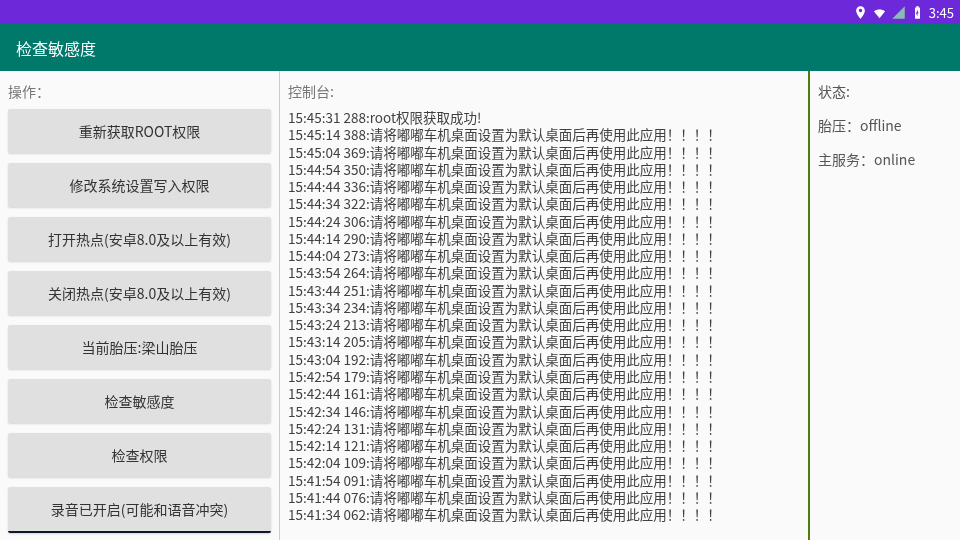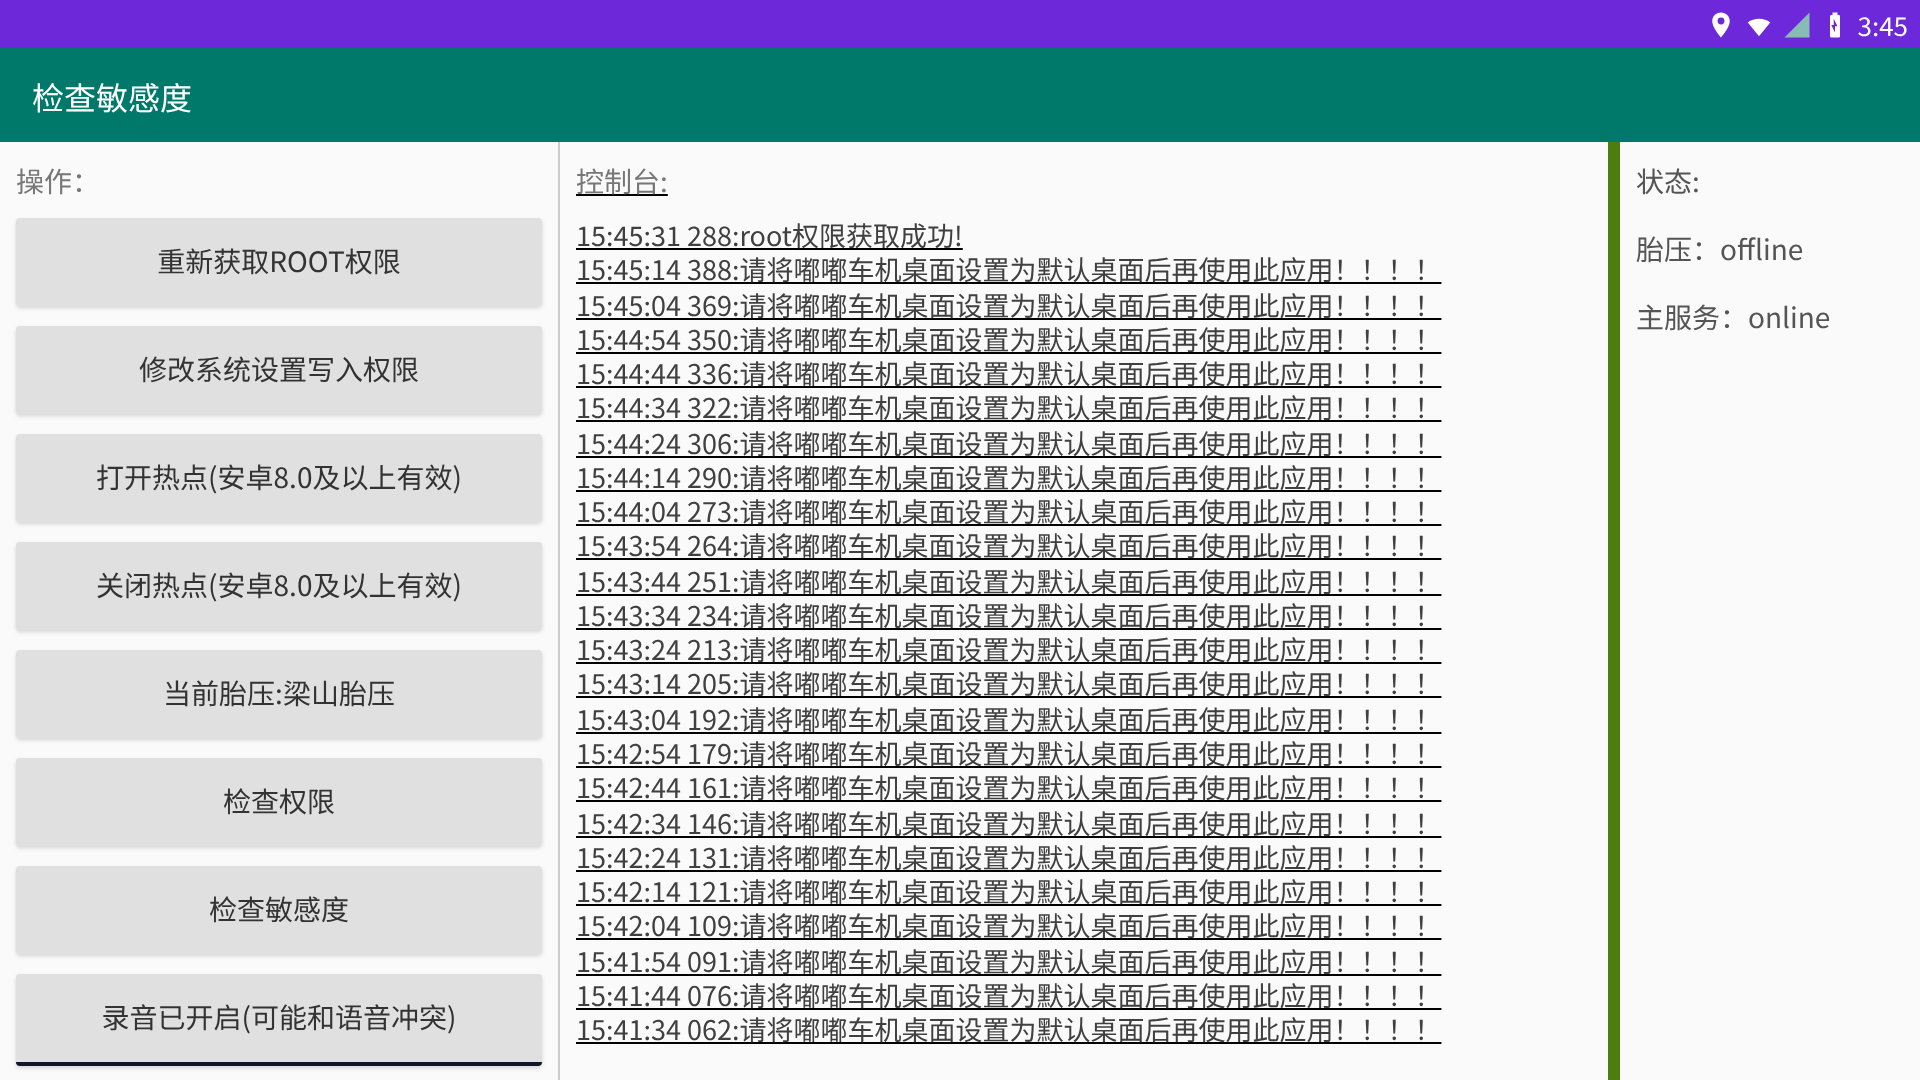--- a/index.html
+++ b/index.html
@@ -2,21 +2,21 @@
 <html><head>
 <meta charset="utf-8">
 <style>
   * { margin: 0; padding: 0; box-sizing: border-box; }
   body { font-family: "Noto Sans CJK SC", "Microsoft YaHei", sans-serif; width: 960px; height: 540px; overflow: hidden; background: #fafafa; }
   .status-bar { height: 17px; background: #6d28d9; color: #fff; display: flex; justify-content: flex-end; align-items: center; padding: 12px 6px; font-size: 13px; gap: 4px; }
   .status-bar .icon { display: inline-flex; align-items: center; }
   .app-bar { height: 47px; background: #00796b; color: #fff; display: flex; align-items: center; padding: 0 16px; font-size: 16px; }
   .content { display: flex; height: calc(540px - 24px - 47px); }
   .col-left { width: 280px; border-right: 1px solid #ccc; padding: 10px 8px; }
-  .col-mid { flex: 1; border-right: 6px solid #4d7c0f; padding: 10px 8px; overflow: hidden; text-decoration: underline; }
+  .col-mid { flex: 1; border-right: 2px solid #4d7c0f; padding: 10px 8px; overflow: hidden; }
   .col-right { width: 150px; padding: 10px 8px; }
   .section-label { color: #777; font-size: 14px; margin-bottom: 8px; }
   .btn {
     display: block; width: 100%; background: #e0e0e0; border: none;
     padding: 12px 4px; margin-bottom: 10px; font-size: 14px; color: #333;
     text-align: center; cursor: pointer; font-family: inherit;
     box-shadow: 0 1px 2px rgba(0,0,0,0.15); border-radius: 2px;
   }
   .btn.highlight { border-bottom: 2px solid #0f172a; }
   .console-lines { font-size: 13.5px; color: #404040; line-height: 1.28; white-space: nowrap; }
@@ -56,22 +56,22 @@
 
 <div class="content">
   <div class="col-left">
     <div class="section-label">操作：</div>
     <div id="buttons">
         <button class="btn">重新获取ROOT权限</button>
         <button class="btn">修改系统设置写入权限</button>
         <button class="btn">打开热点(安卓8.0及以上有效)</button>
         <button class="btn">关闭热点(安卓8.0及以上有效)</button>
         <button class="btn">当前胎压:梁山胎压</button>
+        <button class="btn">检查敏感度</button>
         <button class="btn">检查权限</button>
-        <button class="btn">检查敏感度</button>
         <button class="btn highlight">录音已开启(可能和语音冲突)</button>
       </div>
   </div>
   <div class="col-mid">
     <div class="section-label">控制台:</div>
     <div class="console-lines" id="console-lines">
         <div>15:45:31 288:root权限获取成功!</div>
         <div>15:45:14 388:请将嘟嘟车机桌面设置为默认桌面后再使用此应用！！！！</div>
         <div>15:45:04 369:请将嘟嘟车机桌面设置为默认桌面后再使用此应用！！！！</div>
         <div>15:44:54 350:请将嘟嘟车机桌面设置为默认桌面后再使用此应用！！！！</div>

